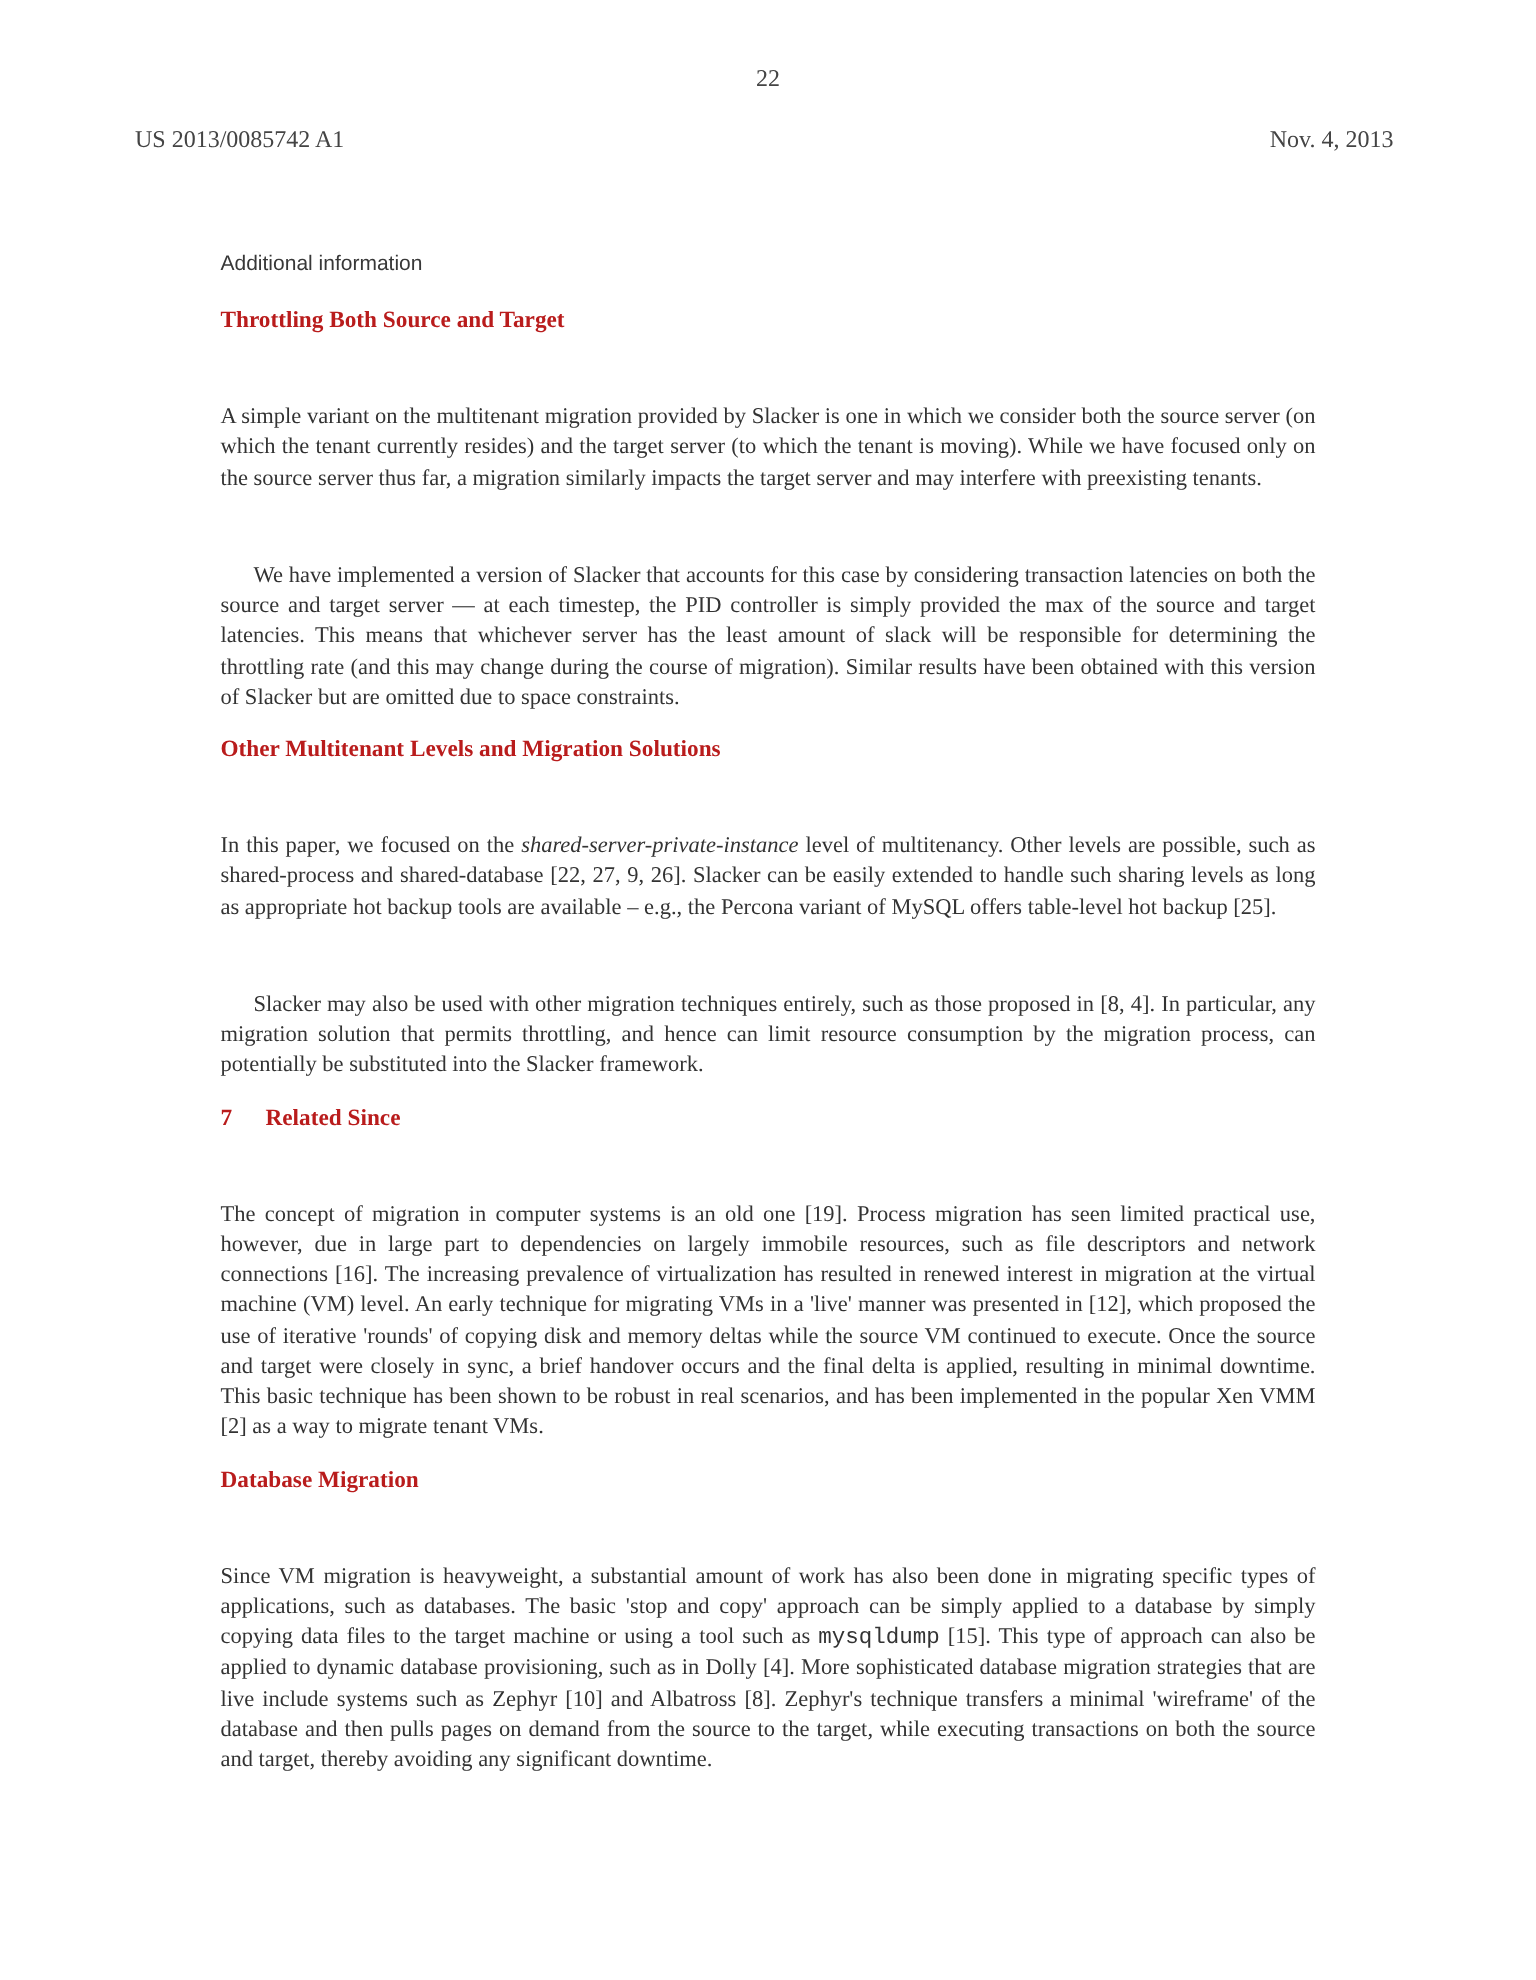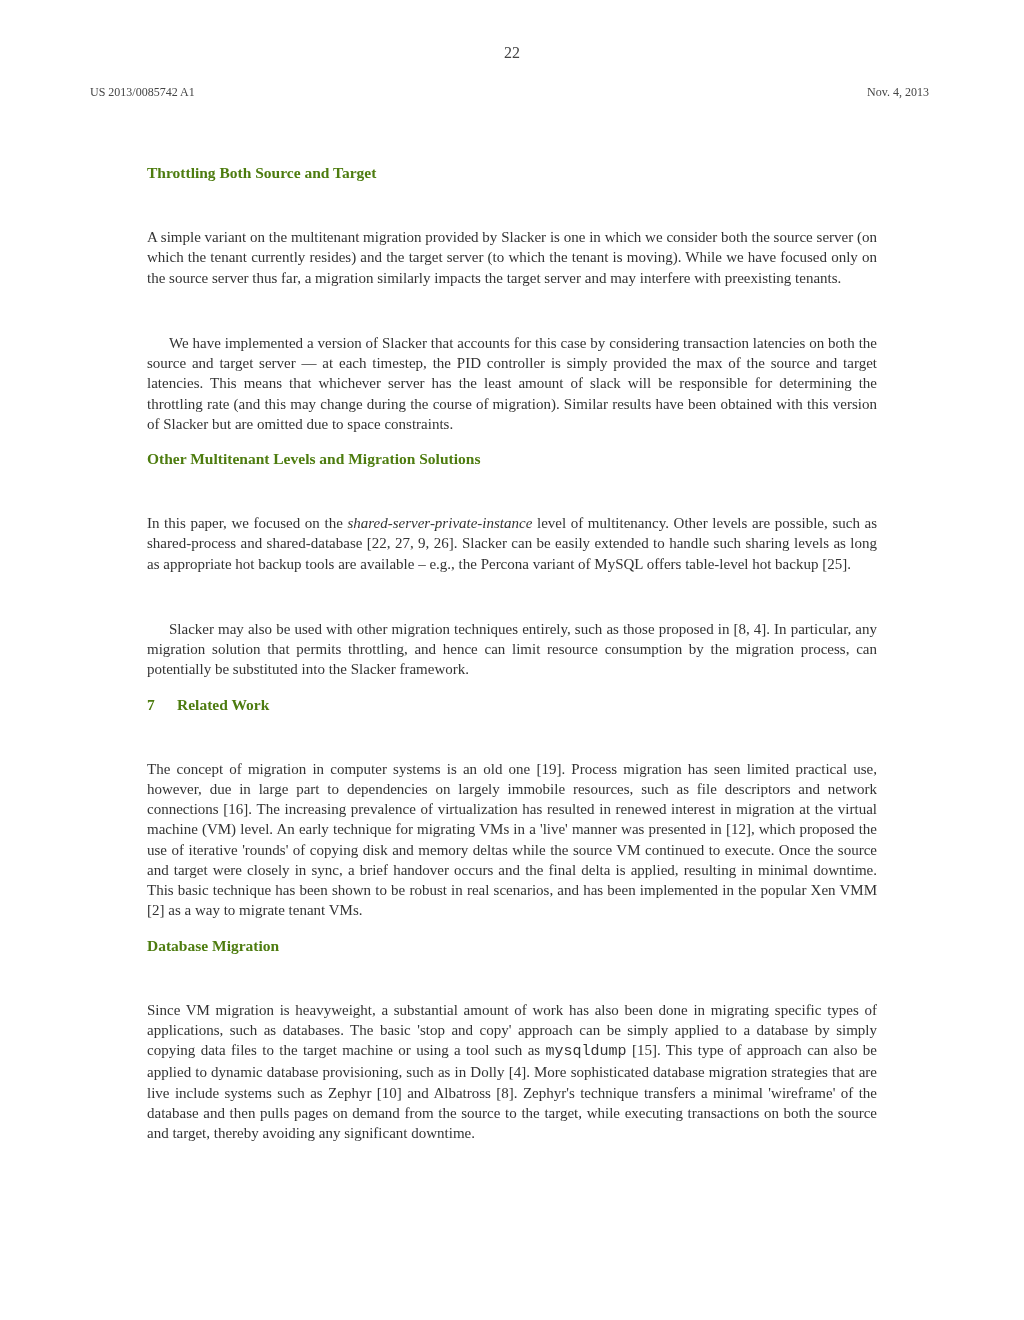--- a/index.html
+++ b/index.html
@@ -12,21 +12,21 @@
       position: relative;
     }
     .header {
       position: absolute;
       top: 85px;
       left: 0;
       right: 0;
       display: flex;
       justify-content: space-between;
       padding: 0 95px 0 90px;
-      font-size: 12px;
+      font-size: 16px;
       color: #444;
     }
     .page-num {
       position: absolute;
       top: 44px;
       left: 50%;
       transform: translateX(-50%);
       font-size: 16px;
       color: #444;
     }
@@ -46,21 +46,21 @@
     .appendix-sub {
       font-family: Arial, Helvetica, sans-serif;
       font-size: 14px;
       color: #383838;
       margin-top: 3px;
       margin-bottom: 22px;
     }
     h3 {
       font-size: 15.5px;
       font-weight: bold;
-      color: #4d7c0f;
+      color: #b91c1c;
       margin-bottom: 10px;
       font-family: Georgia, 'Times New Roman', serif;
     }
     .section-num {
       display: inline-block;
       width: 30px;
       font-weight: bold;
     }
     p {
       font-size: 15px;
@@ -79,35 +79,36 @@
 <body>
 
 <div class="page-num">22</div>
 
 <div class="header">
   <span>US 2013/0085742 A1</span>
   <span>Nov. 4, 2013</span>
 </div>
 
 <div class="content">
+  <div class="appendix-sub">Additional information</div>
 
   <div class="block">
     <h3>Throttling Both Source and Target</h3>
     <p>A simple variant on the multitenant migration provided by Slacker is one in which we consider both the source server (on which the tenant currently resides) and the target server (to which the tenant is moving). While we have focused only on the source server thus far, a migration similarly impacts the target server and may interfere with preexisting tenants.</p>
     <p class="indent">We have implemented a version of Slacker that accounts for this case by considering transaction latencies on both the source and target server — at each timestep, the PID controller is simply provided the max of the source and target latencies. This means that whichever server has the least amount of slack will be responsible for determining the throttling rate (and this may change during the course of migration). Similar results have been obtained with this version of Slacker but are omitted due to space constraints.</p>
   </div>
 
   <div class="block">
     <h3>Other Multitenant Levels and Migration Solutions</h3>
     <p><span>In this paper, we focused on the </span><em>shared-server-private-instance</em><span> level of multitenancy. Other levels are possible, such as shared-process and shared-database [22, 27, 9, 26]. Slacker can be easily extended to handle such sharing levels as long as appropriate hot backup tools are available – e.g., the Percona variant of MySQL offers table-level hot backup [25].</span></p>
     <p class="indent">Slacker may also be used with other migration techniques entirely, such as those proposed in [8, 4]. In particular, any migration solution that permits throttling, and hence can limit resource consumption by the migration process, can potentially be substituted into the Slacker framework.</p>
   </div>
 
   <div class="block" style="margin-bottom:12px;">
-    <h3><span class="section-num">7</span><span>Related Work</span></h3>
+    <h3><span class="section-num">7</span><span>Related Since</span></h3>
   </div>
 
   <div class="block">
     <p>The concept of migration in computer systems is an old one [19]. Process migration has seen limited practical use, however, due in large part to dependencies on largely immobile resources, such as file descriptors and network connections [16]. The increasing prevalence of virtualization has resulted in renewed interest in migration at the virtual machine (VM) level. An early technique for migrating VMs in a 'live' manner was presented in [12], which proposed the use of iterative 'rounds' of copying disk and memory deltas while the source VM continued to execute. Once the source and target were closely in sync, a brief handover occurs and the final delta is applied, resulting in minimal downtime. This basic technique has been shown to be robust in real scenarios, and has been implemented in the popular Xen VMM [2] as a way to migrate tenant VMs.</p>
   </div>
 
   <div class="block">
     <h3>Database Migration</h3>
     <p><span>Since VM migration is heavyweight, a substantial amount of work has also been done in migrating specific types of applications, such as databases. The basic 'stop and copy' approach can be simply applied to a database by simply copying data files to the target machine or using a tool such as </span><code>mysqldump</code><span> [15]. This type of approach can also be applied to dynamic database provisioning, such as in Dolly [4]. More sophisticated database migration strategies that are live include systems such as Zephyr [10] and Albatross [8]. Zephyr's technique transfers a minimal 'wireframe' of the database and then pulls pages on demand from the source to the target, while executing transactions on both the source and target, thereby avoiding any significant downtime.</span></p>
   </div>

